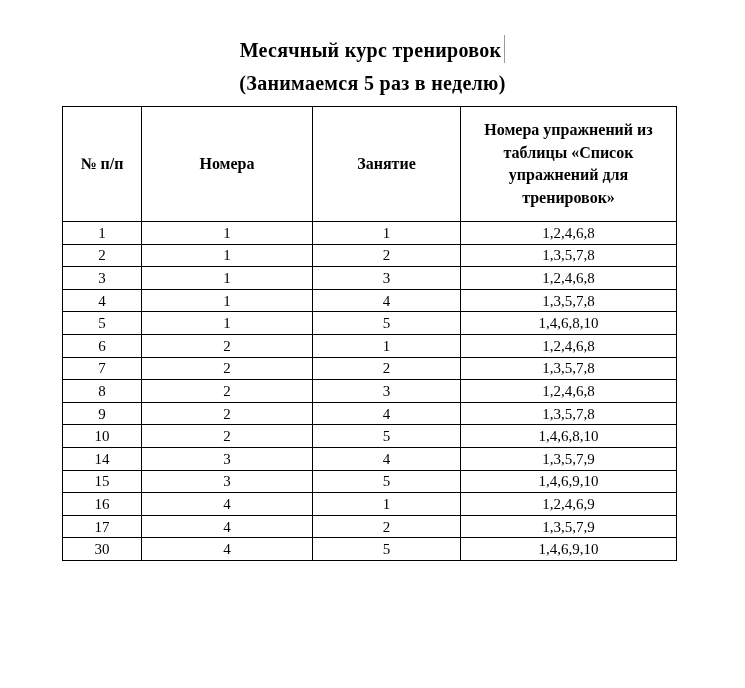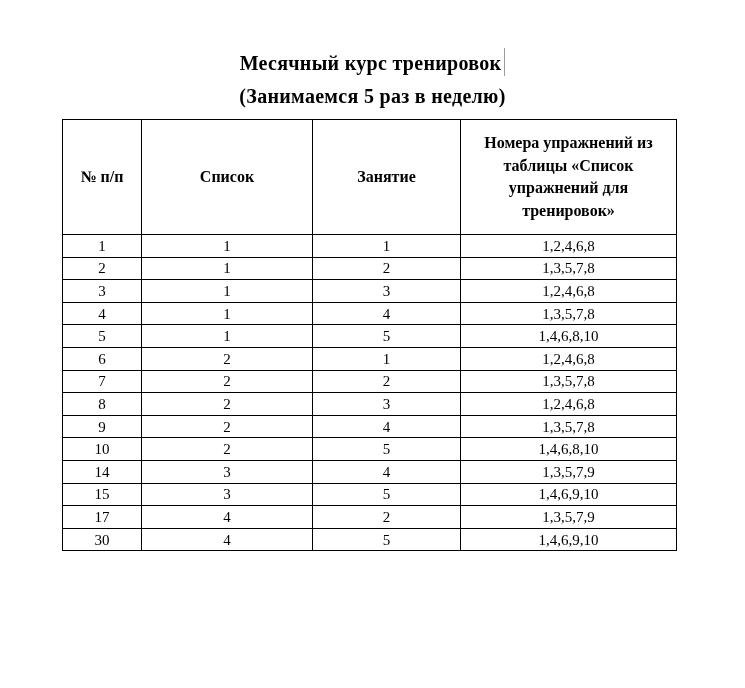--- a/index.html
+++ b/index.html
@@ -10,21 +10,21 @@
     color: #000000;
     font-family: "Liberation Serif", "DejaVu Serif", serif;
     overflow: hidden;
   }
   .doc {
     width: 745px;
     height: 688px;
     position: relative;
   }
   .title-line {
-    margin-top: 48px;
+    margin-top: 35px;
     text-align: center;
     font-size: 20px;
     font-weight: bold;
     line-height: 25px;
     letter-spacing: 0.3px;
     white-space: nowrap;
   }
   .caret {
     display: inline-block;
     width: 1px;
@@ -84,21 +84,21 @@
   <table class="schedule">
     <colgroup>
       <col style="width:79px">
       <col style="width:171px">
       <col style="width:148px">
       <col style="width:216px">
     </colgroup>
     <thead>
       <tr>
         <th>№ п/п</th>
-        <th>Список</th>
+        <th>Номера</th>
         <th>Занятие</th>
         <th>Номера упражнений из таблицы «Список упражнений для тренировок»</th>
       </tr>
     </thead>
     <tbody>
         <tr>
           <td>1</td>
           <td>1</td>
           <td>1</td>
           <td>1,2,4,6,8</td>
@@ -163,20 +163,26 @@
           <td>4</td>
           <td>1,3,5,7,9</td>
         </tr>
         <tr>
           <td>15</td>
           <td>3</td>
           <td>5</td>
           <td>1,4,6,9,10</td>
         </tr>
         <tr>
+          <td>16</td>
+          <td>4</td>
+          <td>1</td>
+          <td>1,2,4,6,9</td>
+        </tr>
+        <tr>
           <td>17</td>
           <td>4</td>
           <td>2</td>
           <td>1,3,5,7,9</td>
         </tr>
         <tr>
           <td>30</td>
           <td>4</td>
           <td>5</td>
           <td>1,4,6,9,10</td>

